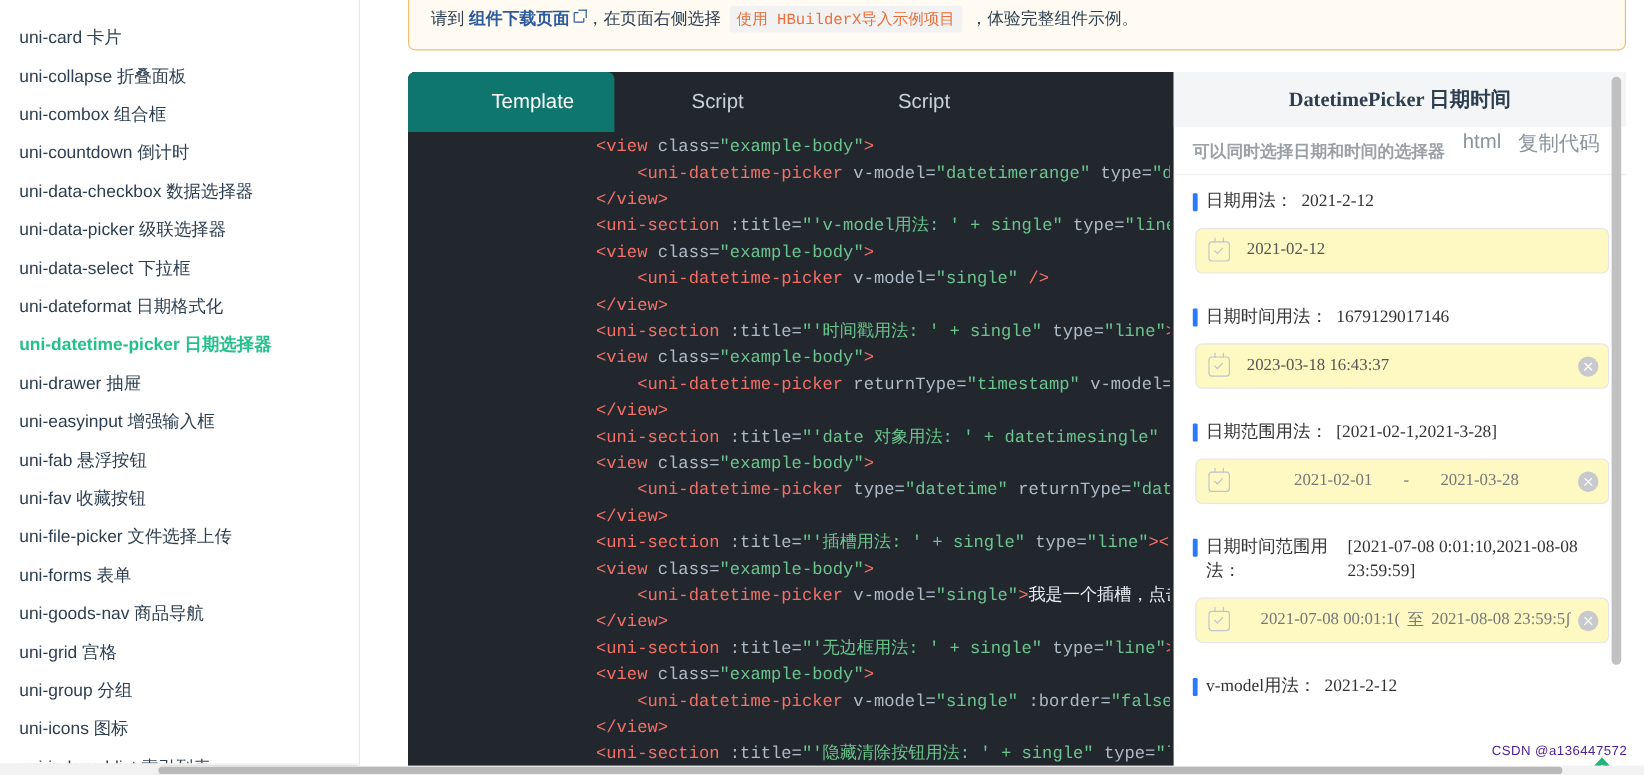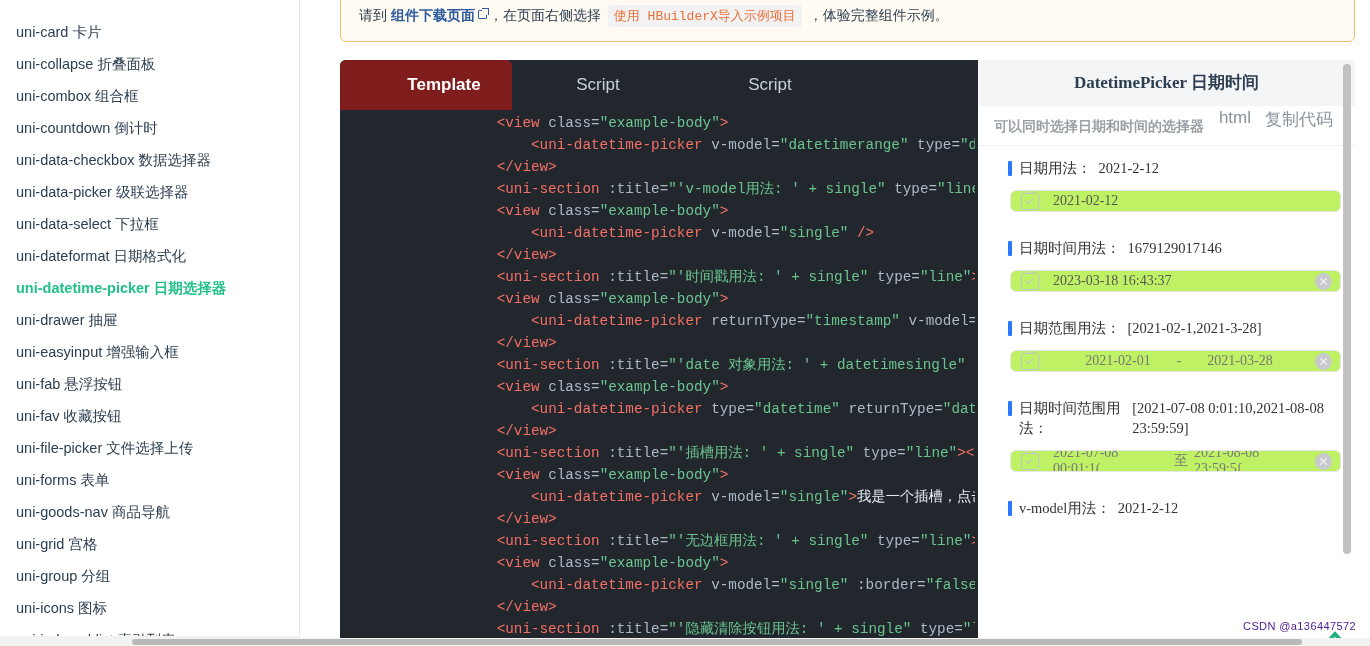--- a/index.html
+++ b/index.html
@@ -85,22 +85,22 @@
   }
   .tabs { display:flex; height:50px; background:#22272e; }
   .tab {
     min-width: 172px;
     height: 50px; line-height: 50px;
     text-align: center;
     color: #c9d1d9; font-size: 17px;
     cursor: pointer;
   }
   .tab.active {
-    background: #7f1d1d;
-    color: #ffffff; font-weight: 700;
+    background: #0f766e;
+    color: #ffffff; font-weight: 400;
     border-radius: 6px 6px 0 0;
     padding-left: 36px;
   }
   .code-head {
     position:absolute; right: 22px; top: 48px;
     font-size: 17px; color: #8b949e;
     display:flex; gap: 14px; z-index: 5;
   }
   .code-head .copy { cursor: pointer; }
   .codebody {
@@ -153,42 +153,42 @@
   }
   .pv-sub {
     height: 40px; line-height: 40px;
     padding-left: 16px;
     font-size: 14px;
     color: #9aa0a6;
     border-bottom: 1px solid #eeeeee;
     font-family: "Liberation Sans", sans-serif;
     font-weight: 700;
   }
-  .pv-body { padding: 0 0 0 18px; }
+  .pv-body { padding: 0 0 0 4px; }
   .sec-label {
     display:flex; align-items:flex-start; gap: 7px;
     padding: 12px 18px 8px 12px;
     font-family: "Liberation Serif", serif;
     font-size: 14.5px;
     color: #333333;
     line-height: 20px;
   }
   .sec-bar {
     flex: none;
     width: 4px; height: 15px;
     background: #2979ff; border-radius: 1px;
     margin-top: 3px;
   }
   .sec-val { color:#333; }
   .picker {
     margin: 4px 14px 14px 14px;
-    height: 22px;
+    height: 38px;
     border: 1px solid #e6e6e6;
     border-radius: 6px;
-    background:#bef264;
+    background:#fef9c3;
     display:flex; align-items:center;
     padding: 0 8px 0 10px;
     position: relative;
     overflow: hidden;
     cursor: pointer;
   }
   .cal-icon { flex:none; width:20px; height:20px; position:relative; }
   .cal-icon .box {
     position:absolute; left:0; top:2px;
     width:18px; height:17px;

